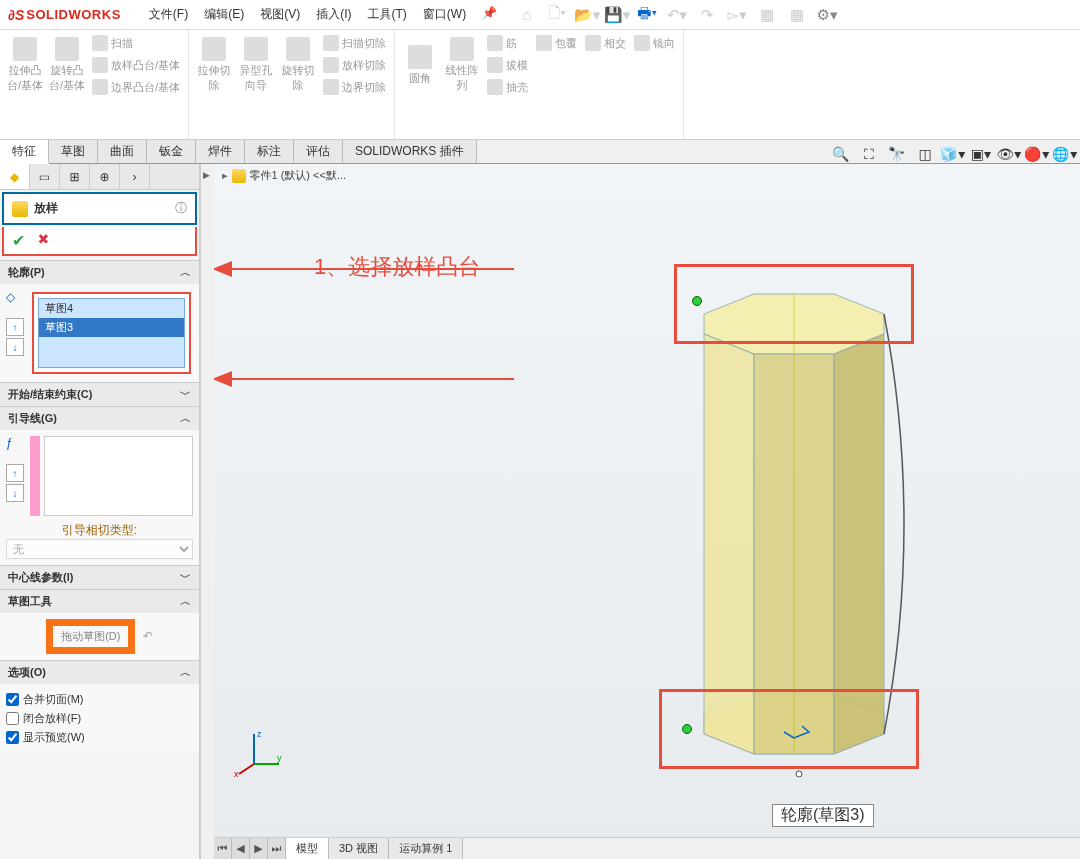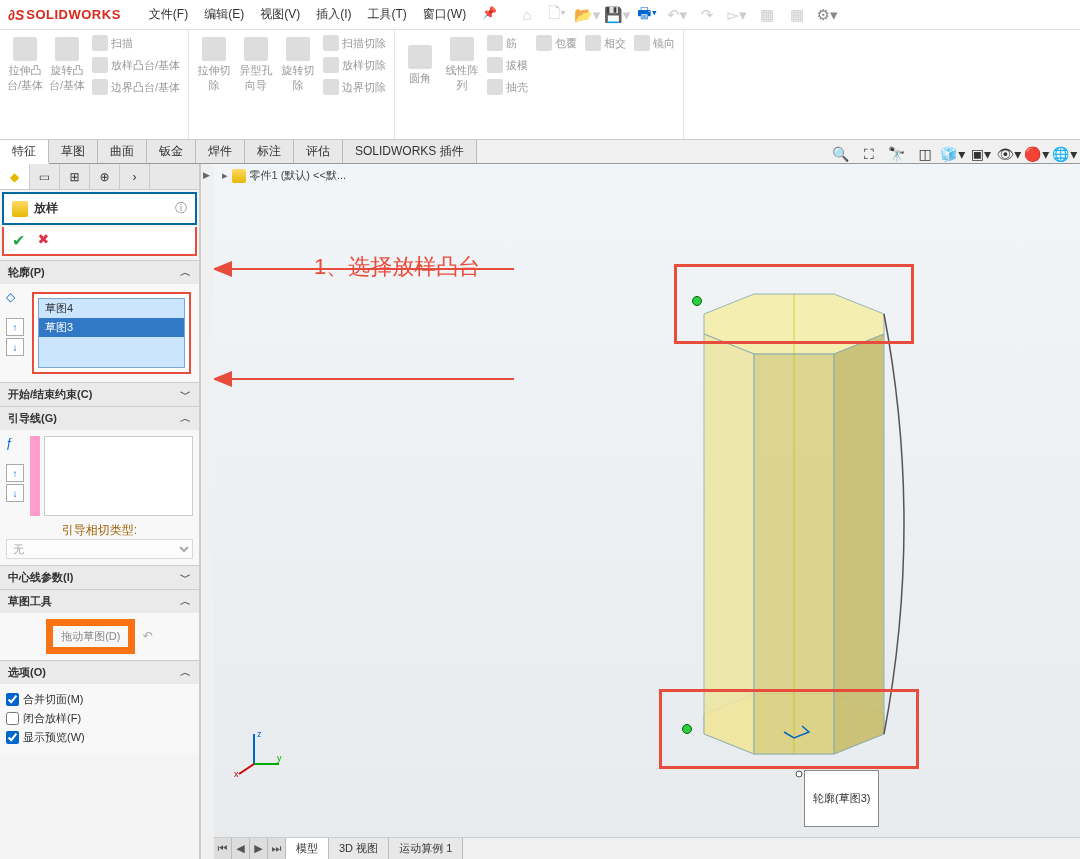--- a/index.html
+++ b/index.html
@@ -73,21 +73,21 @@
 .redbox { position: absolute; border: 3px solid #e74c3c; pointer-events: none; }
 
 .triad { position: absolute; left: 20px; bottom: 80px; }
 .bottom-tabs { position: absolute; bottom: 0; left: 0; right: 0; height: 22px; background: #f0f0f0; border-top: 1px solid #ccc; display: flex; align-items: stretch; font-size: 11px; }
 .bt-nav { display: flex; background: #ddd; }
 .bt-nav span { width: 18px; display: flex; align-items: center; justify-content: center; border-right: 1px solid #bbb; cursor: pointer; color: #555; }
 .bt-tab { padding: 3px 10px; border-right: 1px solid #bbb; background: #e8e8e8; cursor: pointer; }
 .bt-tab.active { background: #fff; }
 
 .model3d { position: absolute; left: 460px; top: 110px; }
-.callout { position: absolute; left: 590px; bottom: 32px; background: #fff; border: 1px solid #888; padding: 20px 8px; font-size: 11px; }
+.callout { position: absolute; left: 558px; bottom: 32px; background: #fff; border: 1px solid #888; padding: 0 8px; font-size: 16px; }
 .greendot { width: 10px; height: 10px; background: #2ecc40; border: 1px solid #060; border-radius: 50%; position: absolute; }
 
 .vbar { width: 14px; background: #f0f0f0; border-left: 1px solid #ccc; position: relative; }
 .vbar::after { content: "▶"; position: absolute; top: 6px; left: 2px; font-size: 9px; color: #666; }
 
 select.plain { width: 100%; border: 1px solid #ccc; background: #fff; padding: 2px; font-size: 11px; color: #888; }
 .btn-plain { border: 7px solid #f97316; background: #f8f8f8; padding: 3px 8px; font-size: 11px; color: #888; cursor: pointer; }
 </style>
 </head>
 <body>

